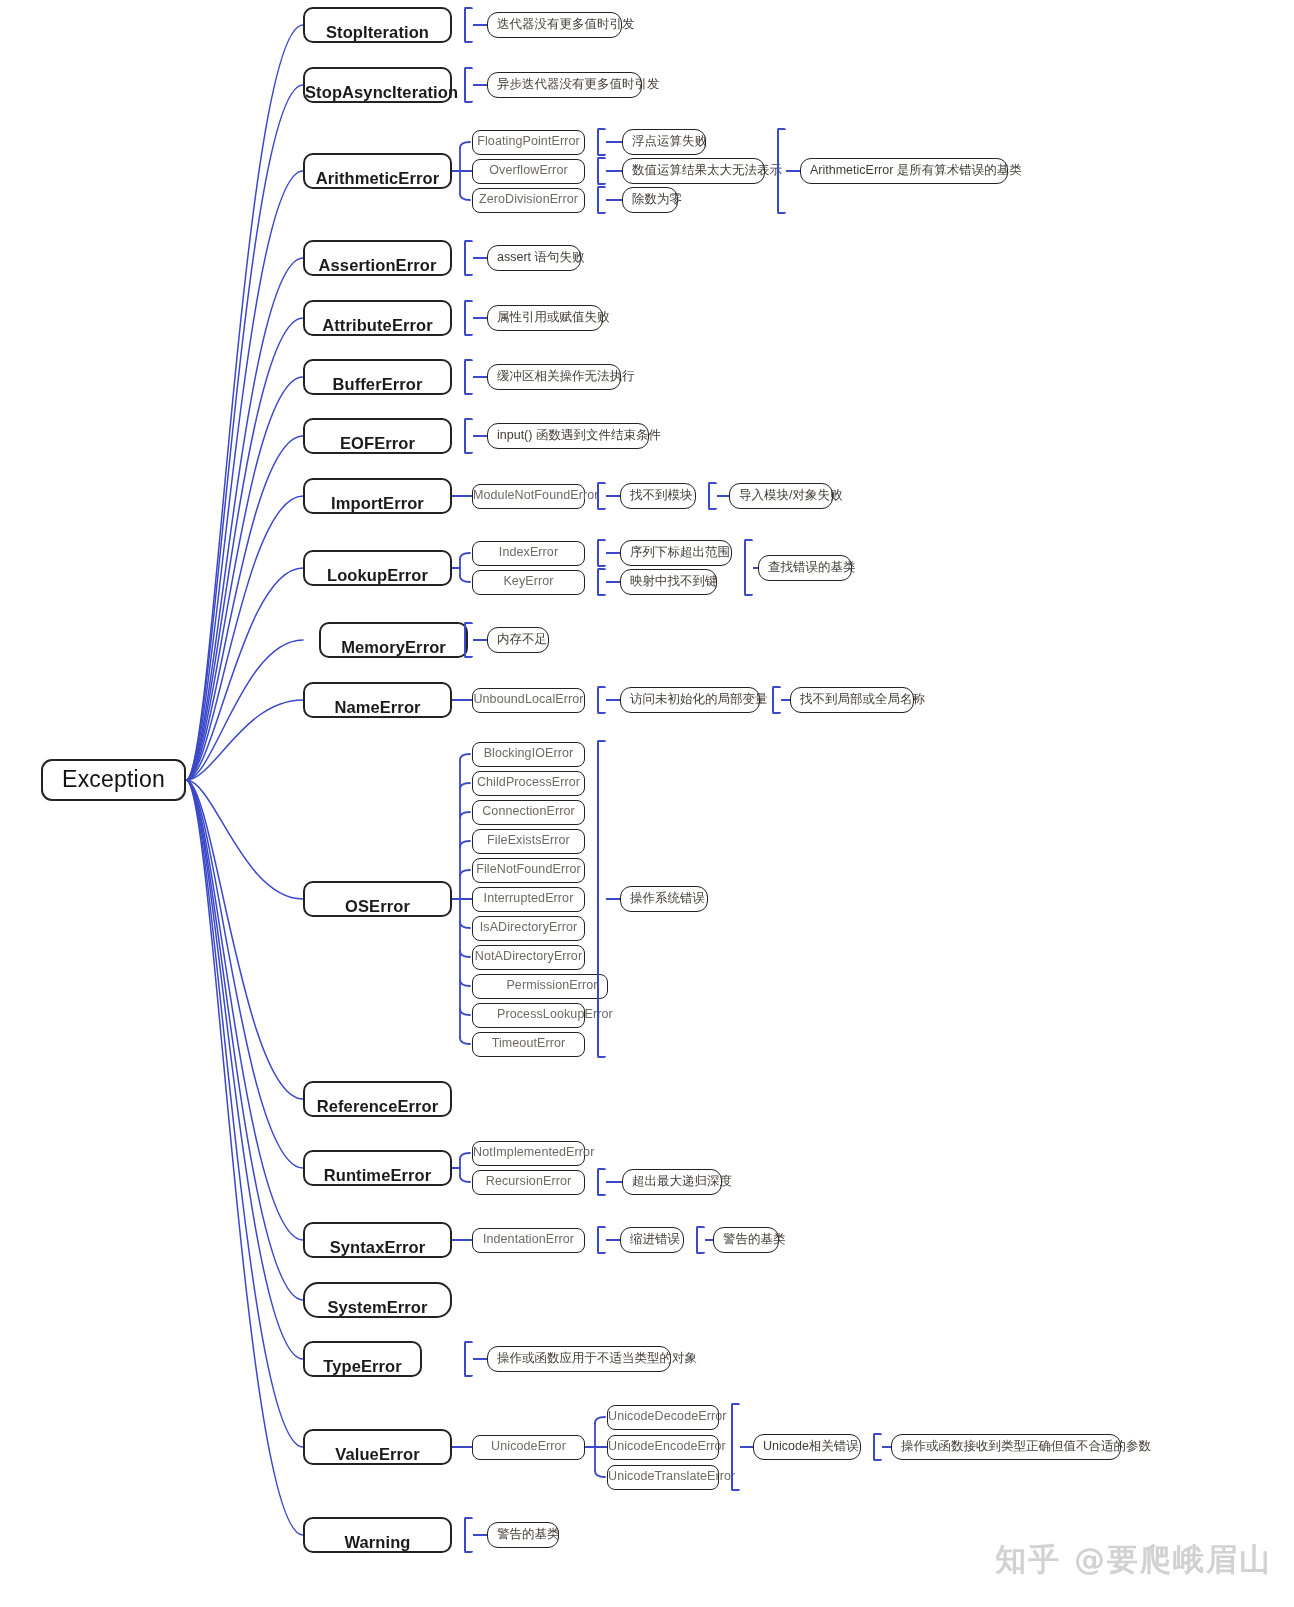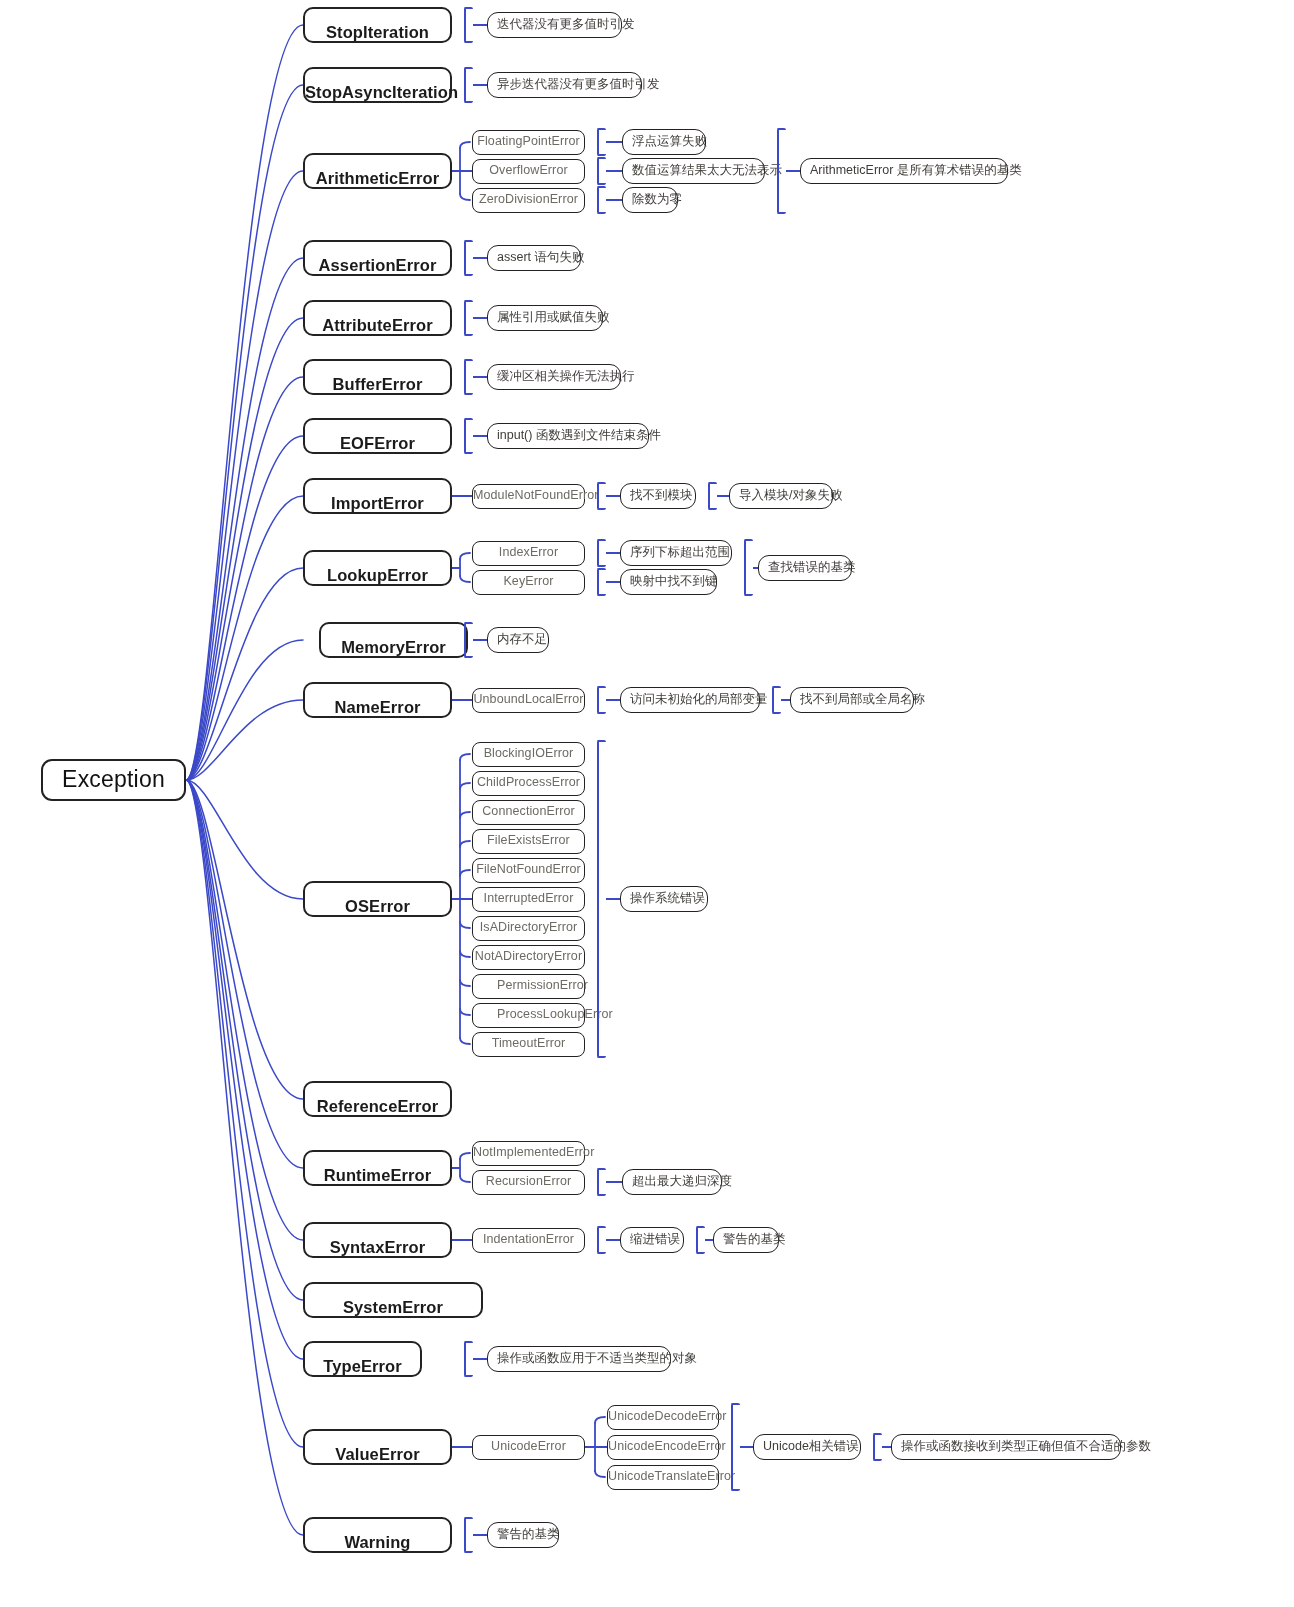--- a/index.html
+++ b/index.html
@@ -272,21 +272,21 @@
       </div>
       <div class="node lvl2" style="left: 472px; top: 886.5px; width: 113px;">
         <span>InterruptedError</span>
       </div>
       <div class="node lvl2" style="left: 472px; top: 915.5px; width: 113px;">
         <span>IsADirectoryError</span>
       </div>
       <div class="node lvl2" style="left: 472px; top: 944.5px; width: 113px;">
         <span>NotADirectoryError</span>
       </div>
-      <div class="node lvl2" style="left: 472px; top: 973.5px; width: 113px; padding-left: 24px;">
+      <div class="node lvl2" style="left: 472px; top: 973.5px; width: 136px; padding-left: 24px;">
         <span>PermissionError</span>
       </div>
       <div class="node lvl2" style="left: 472px; top: 1002.5px; width: 113px; padding-left: 24px;">
         <span>ProcessLookupError</span>
       </div>
       <div class="node lvl2" style="left: 472px; top: 1031.5px; width: 113px;">
         <span>TimeoutError</span>
       </div>
       <div class="brk" style="left: 597px; top: 740px; height: 318px;"></div>
       <div class="tick" style="left: 606px; top: 898px; width: 14px;"></div>
@@ -319,21 +319,21 @@
       <div class="brk" style="left: 597px; top: 1226px; height: 28px;"></div>
       <div class="tick" style="left: 606px; top: 1239px; width: 14px;"></div>
       <div class="node desc" style="left: 620px; top: 1227px; width: 64px;">
         <span>缩进错误</span>
       </div>
       <div class="brk" style="left: 696px; top: 1226px; height: 28px;"></div>
       <div class="tick" style="left: 705px; top: 1239px; width: 8px;"></div>
       <div class="node desc" style="left: 713px; top: 1227px; width: 66px;">
         <span>警告的基类</span>
       </div>
-      <div class="node lvl1" style="left: 303px; top: 1282px; width: 180px;">
+      <div class="node lvl1" style="left: 303px; top: 1282px; width: 149px; border-radius: 15px;">
         <span>SystemError</span>
       </div>
       <div class="node lvl1" style="left: 303px; top: 1341px; width: 119px;">
         <span>TypeError</span>
       </div>
       <div class="brk" style="left: 464px; top: 1341px; height: 36px;"></div>
       <div class="tick" style="left: 473px; top: 1358px; width: 14px;"></div>
       <div class="node desc" style="left: 487px; top: 1346px; width: 184px;">
         <span>操作或函数应用于不适当类型的对象</span>
       </div>
@@ -365,13 +365,14 @@
       <div class="node lvl1" style="left: 303px; top: 1517px; width: 149px;">
         <span>Warning</span>
       </div>
       <div class="brk" style="left: 464px; top: 1517px; height: 36px;"></div>
       <div class="tick" style="left: 473px; top: 1534px; width: 14px;"></div>
       <div class="node desc" style="left: 487px; top: 1522px; width: 72px;">
         <span>警告的基类</span>
       </div>
     </div>
 
+  <div id="watermark">知乎 @要爬峨眉山</div>
 </div>
 
 </body></html>

